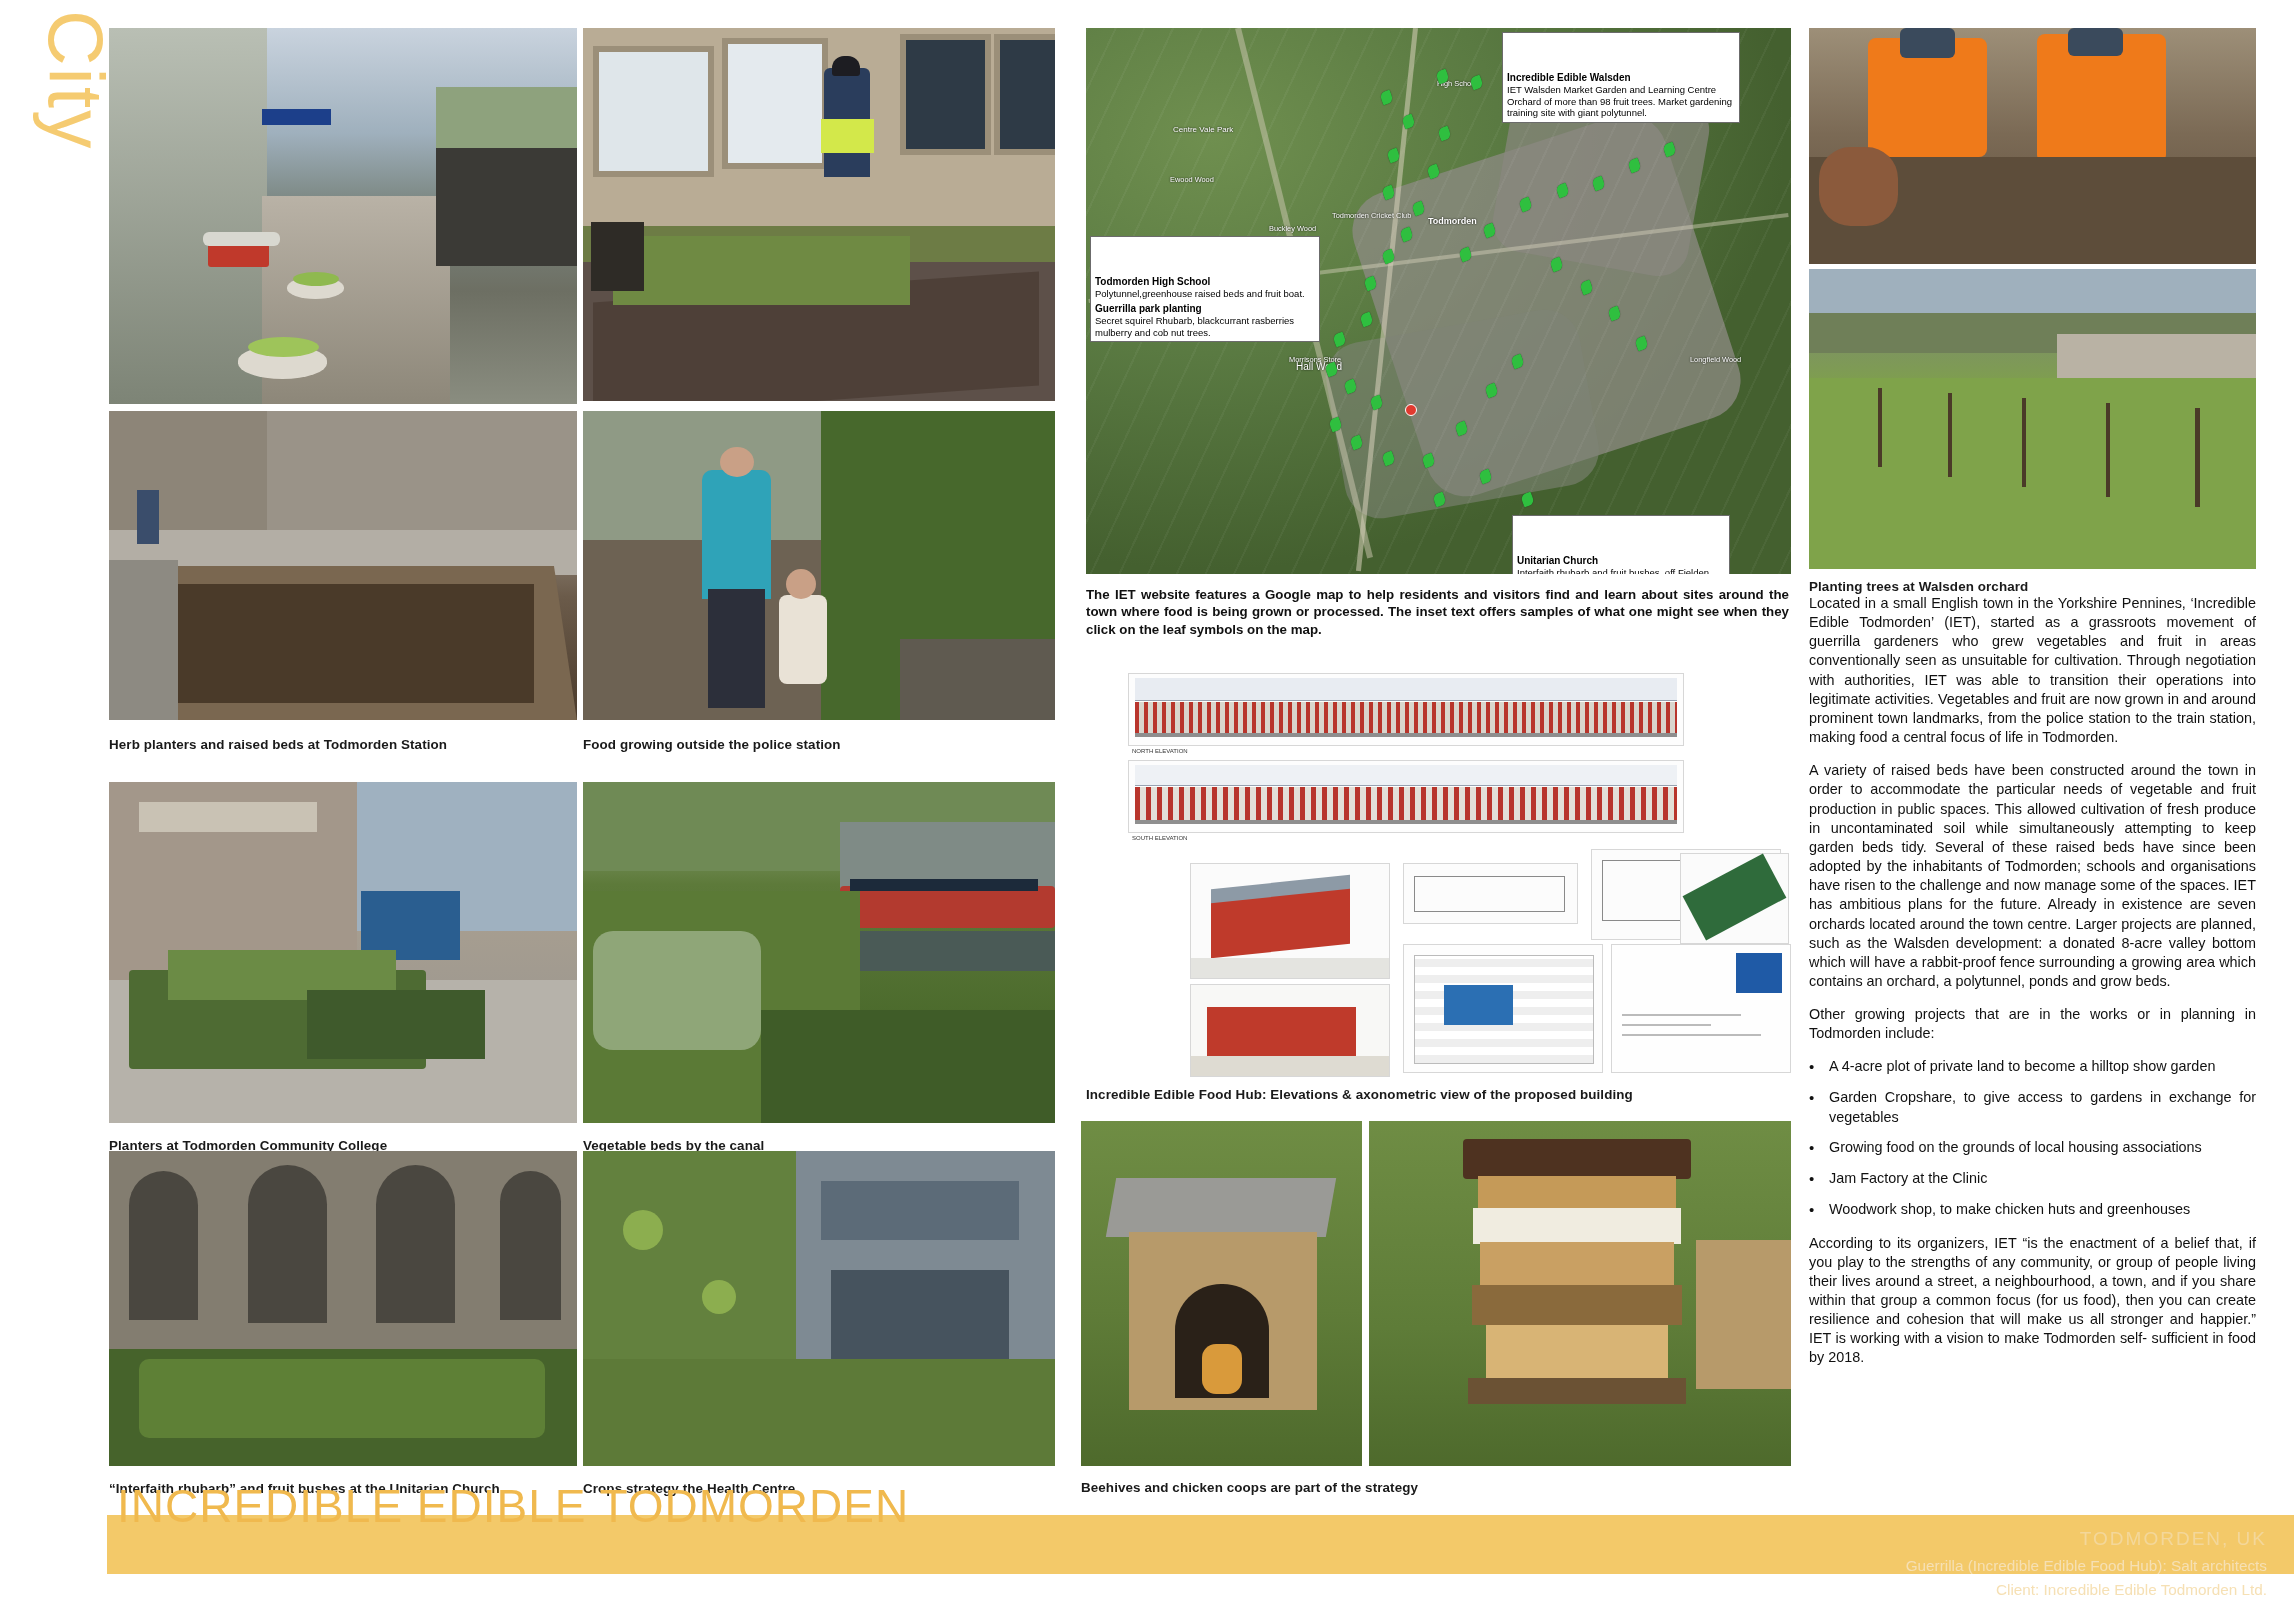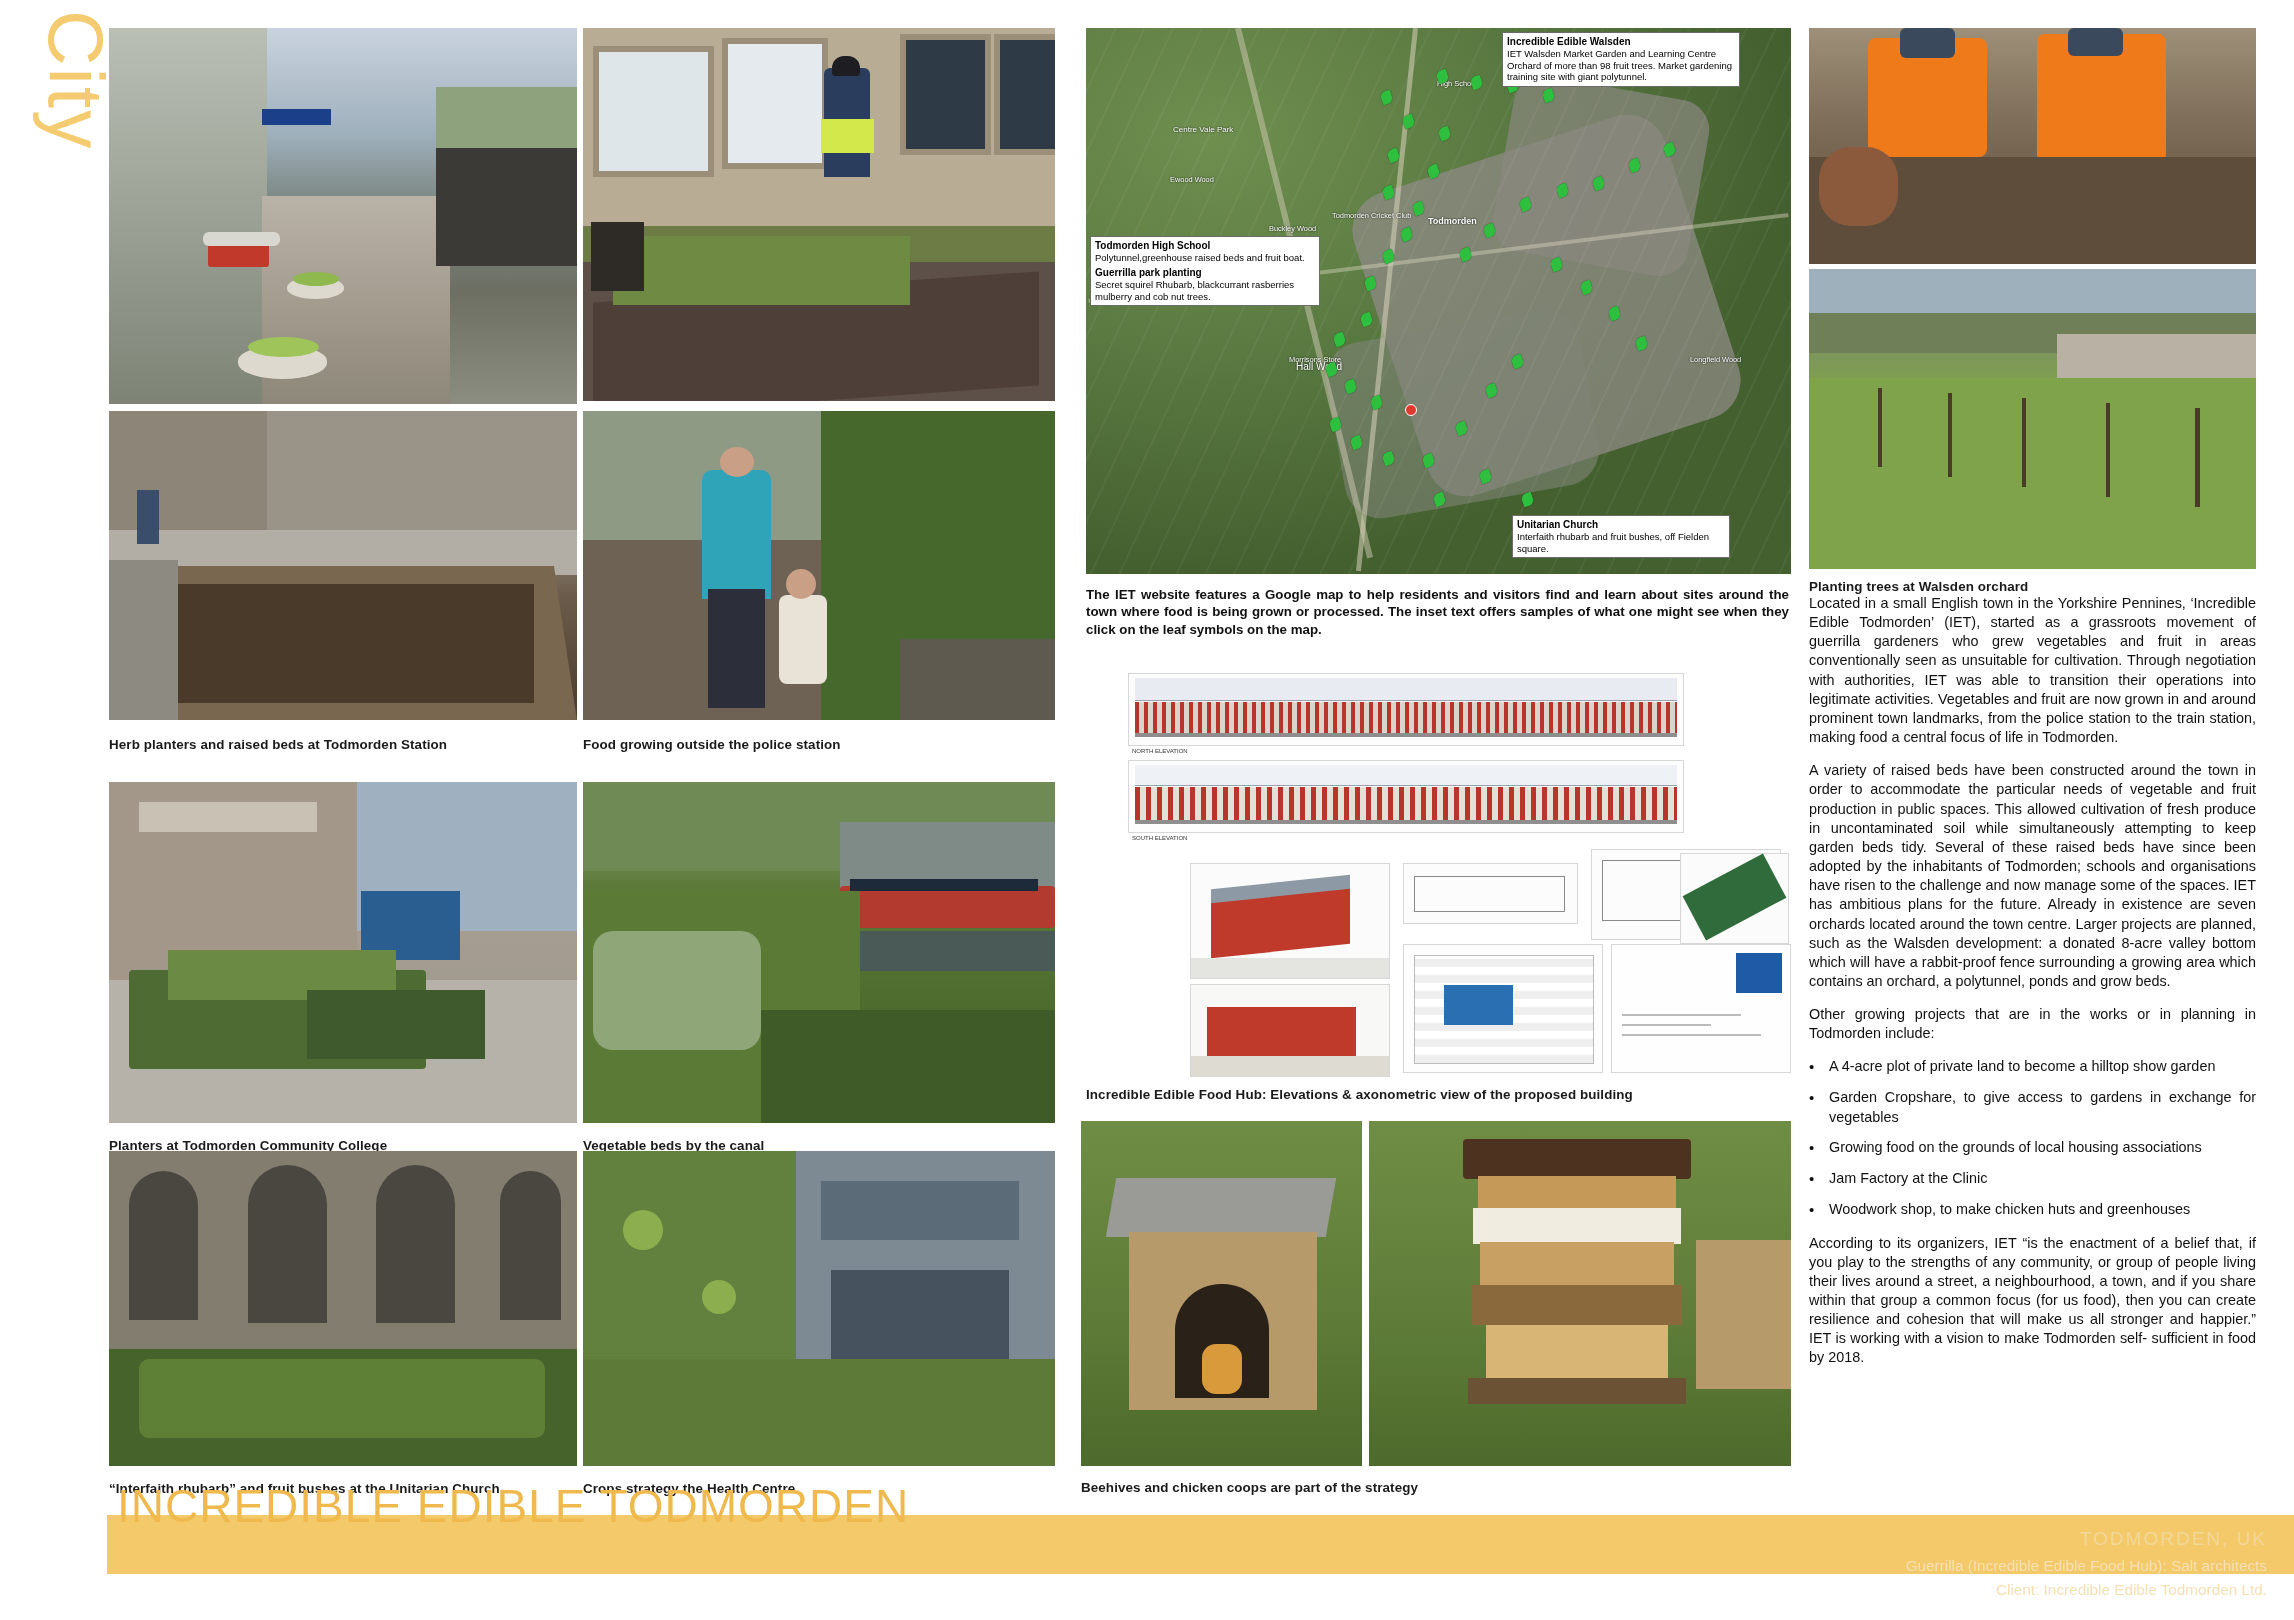--- a/index.html
+++ b/index.html
@@ -110,21 +110,21 @@
   }
   .callout {
     position: absolute;
     background: #fff;
     border: 1px solid #6b6b6b;
     font-size: 9.5px;
     line-height: 1.22;
     color: #000;
     padding: 3px 4px;
   }
-  .callout b { font-size: 10px; display:block; }
+  .callout b { font-size: 10px; display:block;margin-top:36px; }
   .map-caption {
     position: absolute;
     left: 1086px;
     top: 586px;
     width: 703px;
     font-size: 13.3px;
     font-weight: bold;
     line-height: 1.3;
     color: #111;
     text-align: justify;

